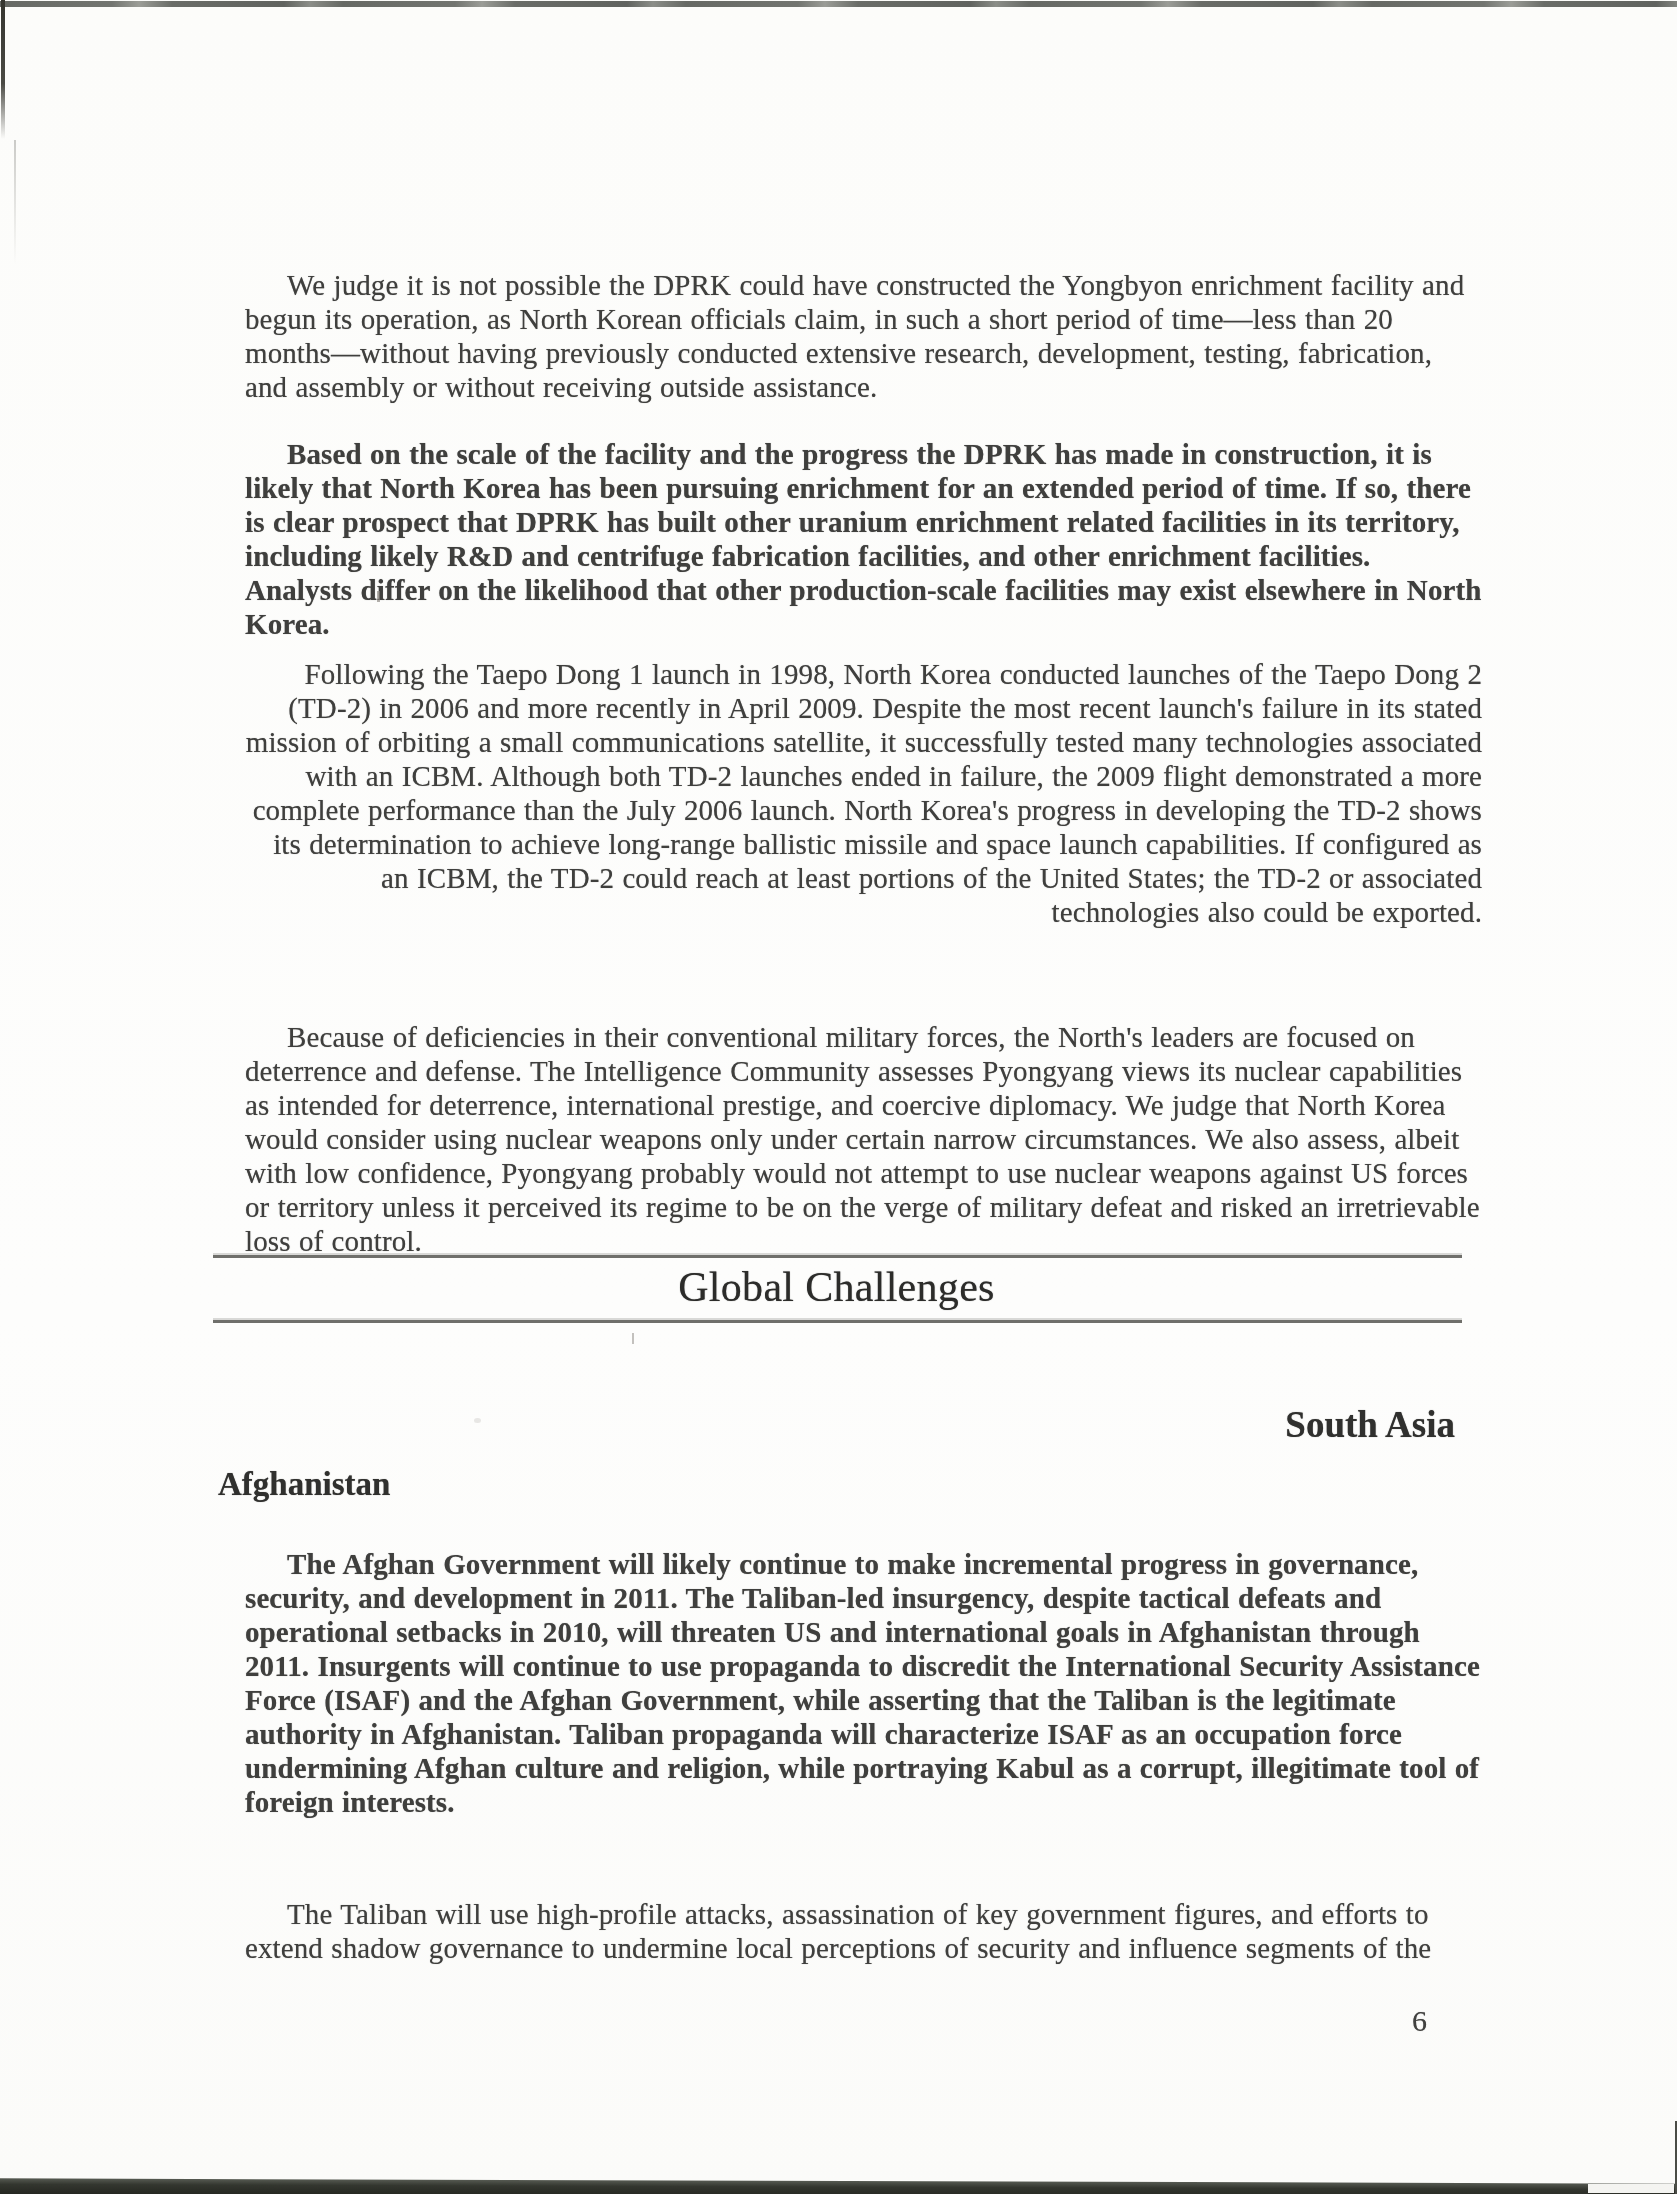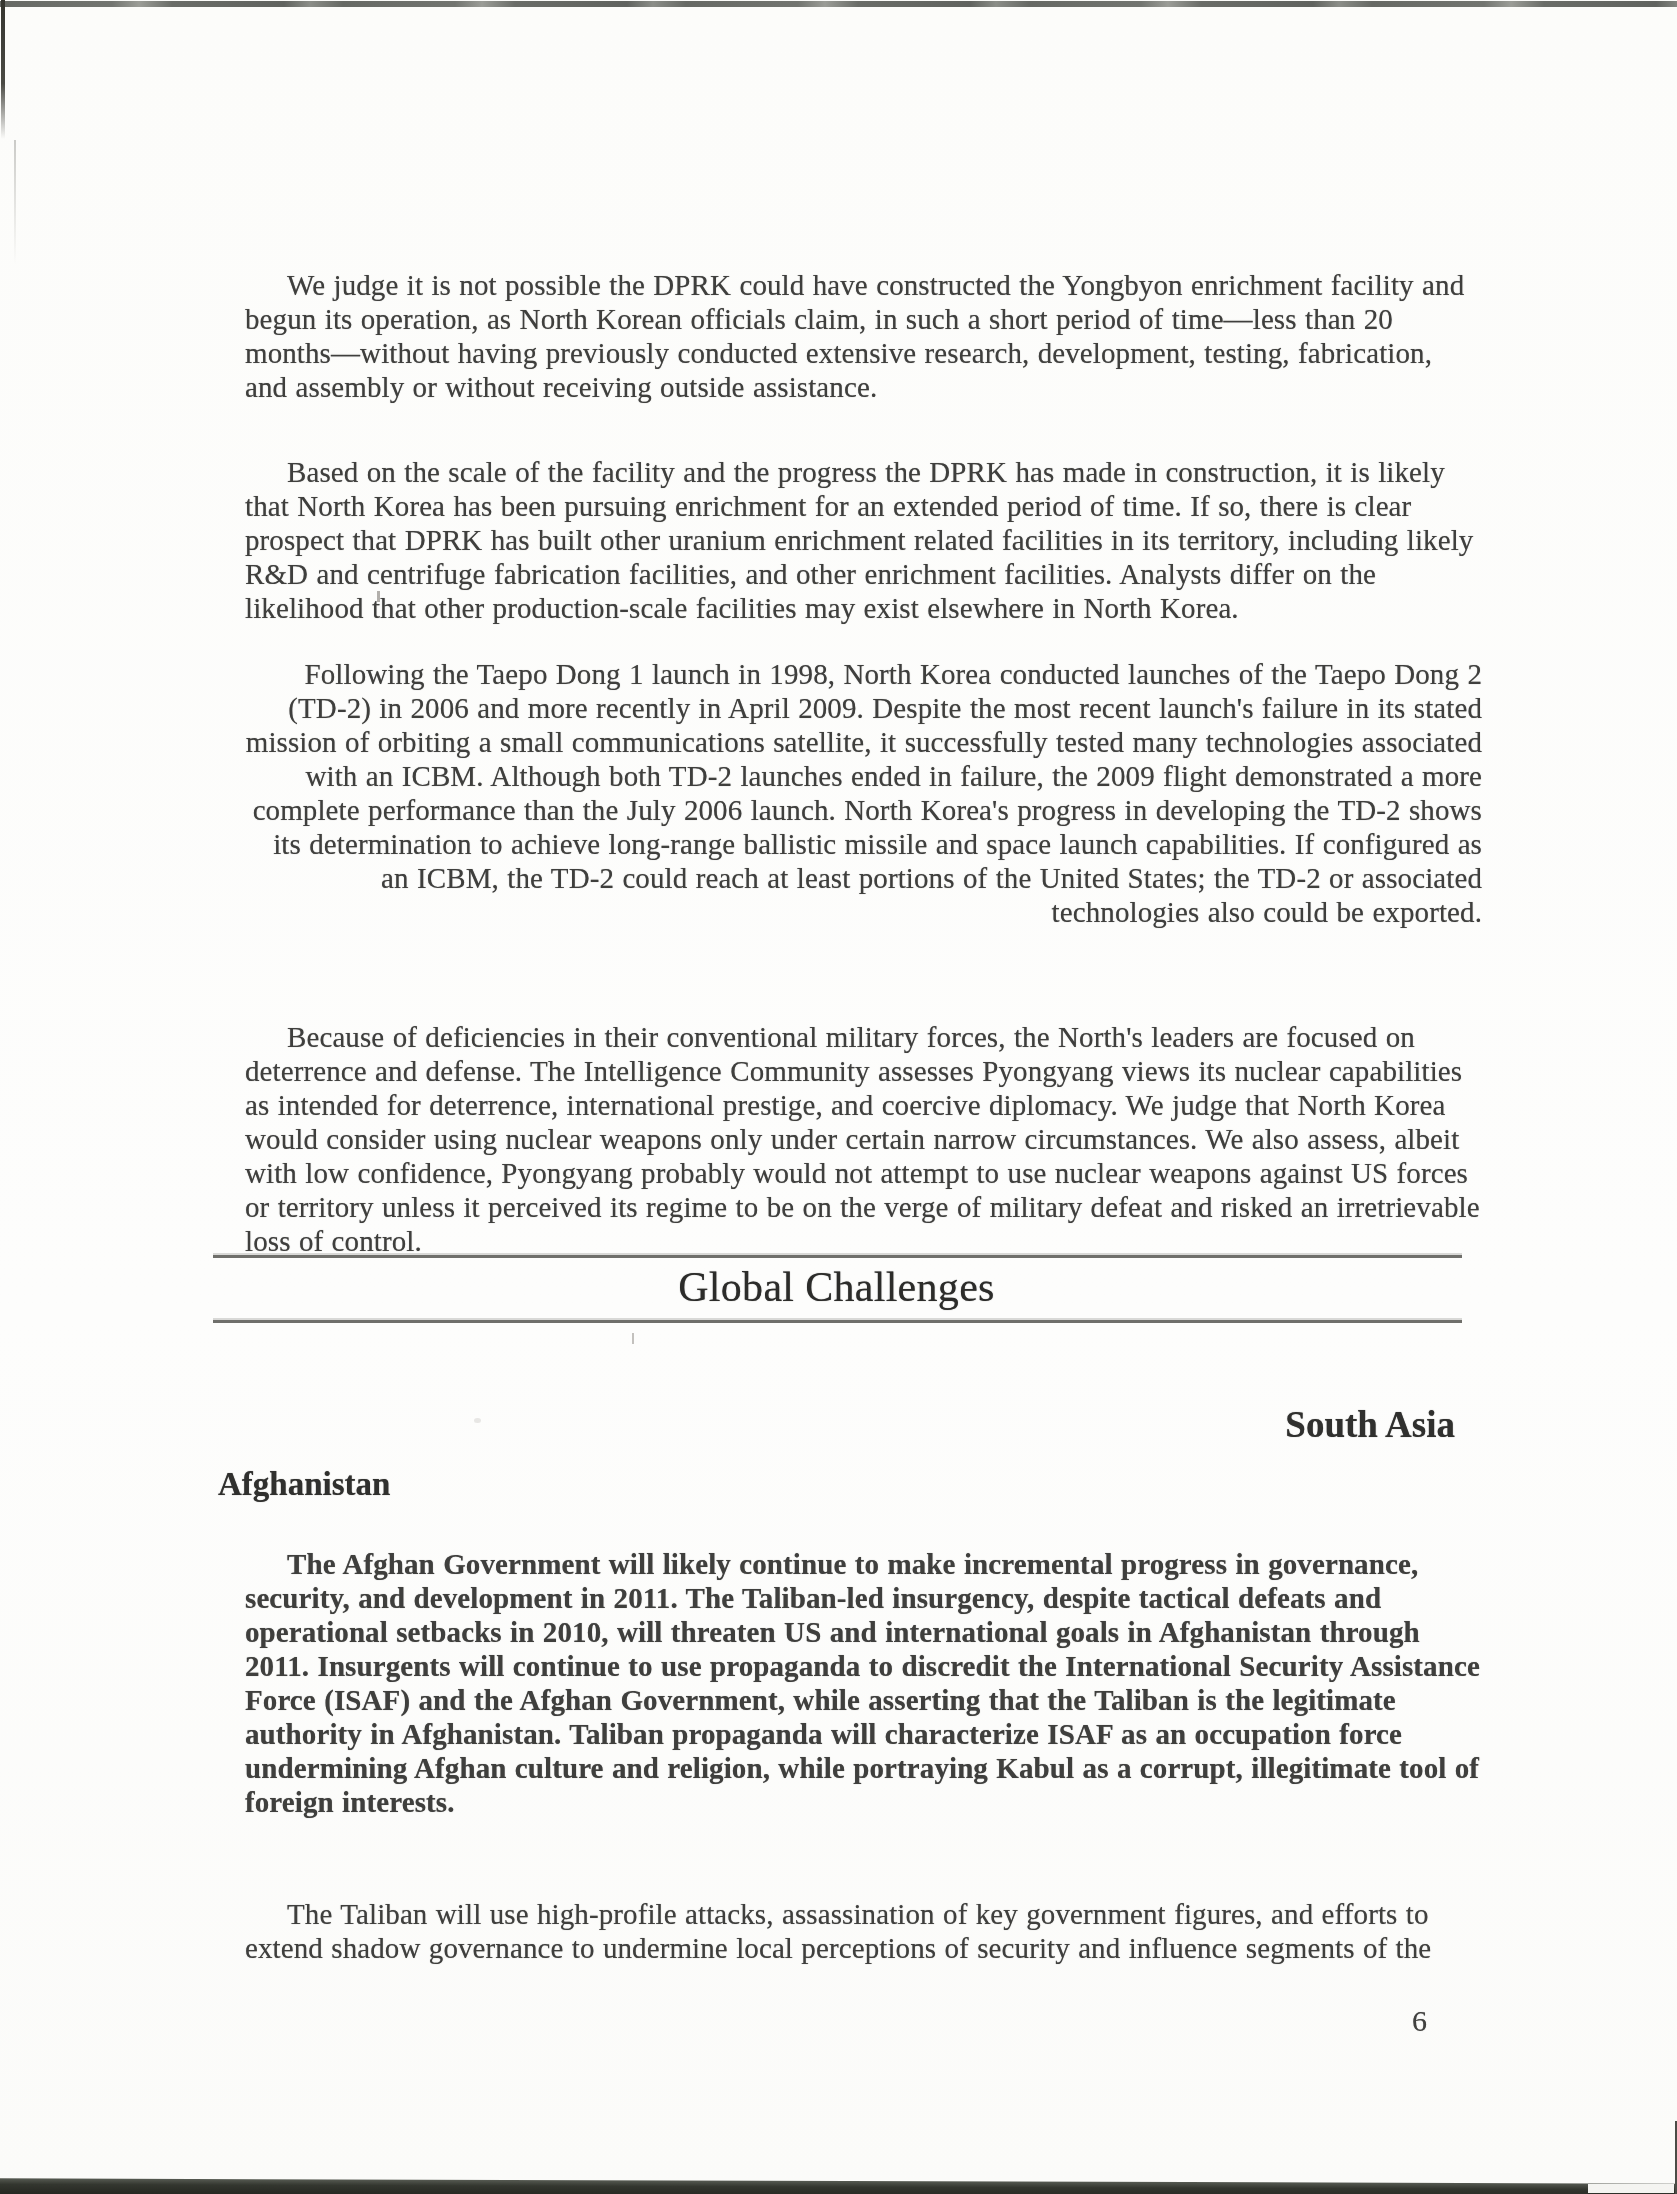--- a/index.html
+++ b/index.html
@@ -43,21 +43,21 @@
   
   .content{position:absolute;left:218px;top:0;width:1237px;}
   .para{
     position:absolute;left:0;width:1237px;
     font-size:29px;line-height:34px;color:#3f3f3d;
     text-align:left;text-indent:42px;
     letter-spacing:0.1px;word-spacing:1px;
     text-shadow:0 0 0.8px rgba(70,70,70,.65);
     margin-left:27px;
   }
-  .p1{top:239px;} .p2{top:426px;} .p3{top:628px;text-align:right;} .p4{top:991px;}
+  .p1{top:239px;} .p2{top:408px;font-weight:bold;} .p3{top:628px;text-align:right;} .p4{top:991px;}
   .p5{top:1518px;font-weight:bold;} .p6{top:1868px;}
   .rule{
     position:absolute;left:-4.6px;width:1249px;height:3.3px;background:#6f6f6b;
     box-shadow:0 -2px 0 rgba(150,150,146,.35);
   }
   .rule.top{top:1255px;}
   .rule.bottom{top:1320px;}
   .section-title{
     position:absolute;top:1263px;left:0;width:1237px;
     font-size:42px;line-height:48px;font-weight:normal;color:#2c2c2a;

